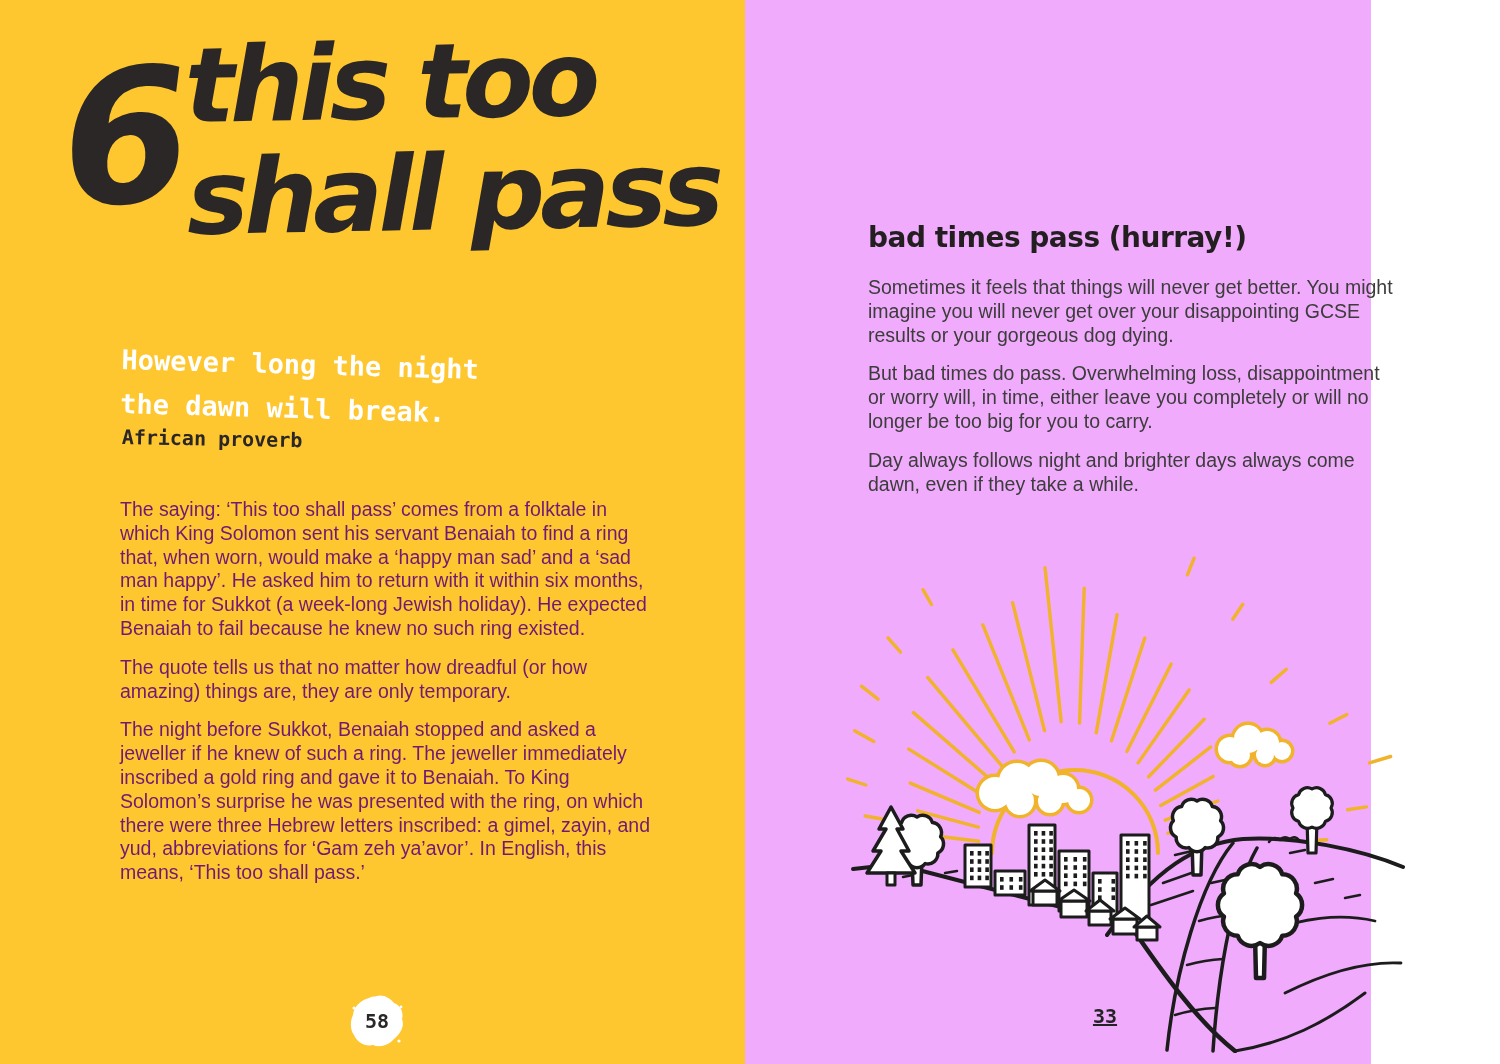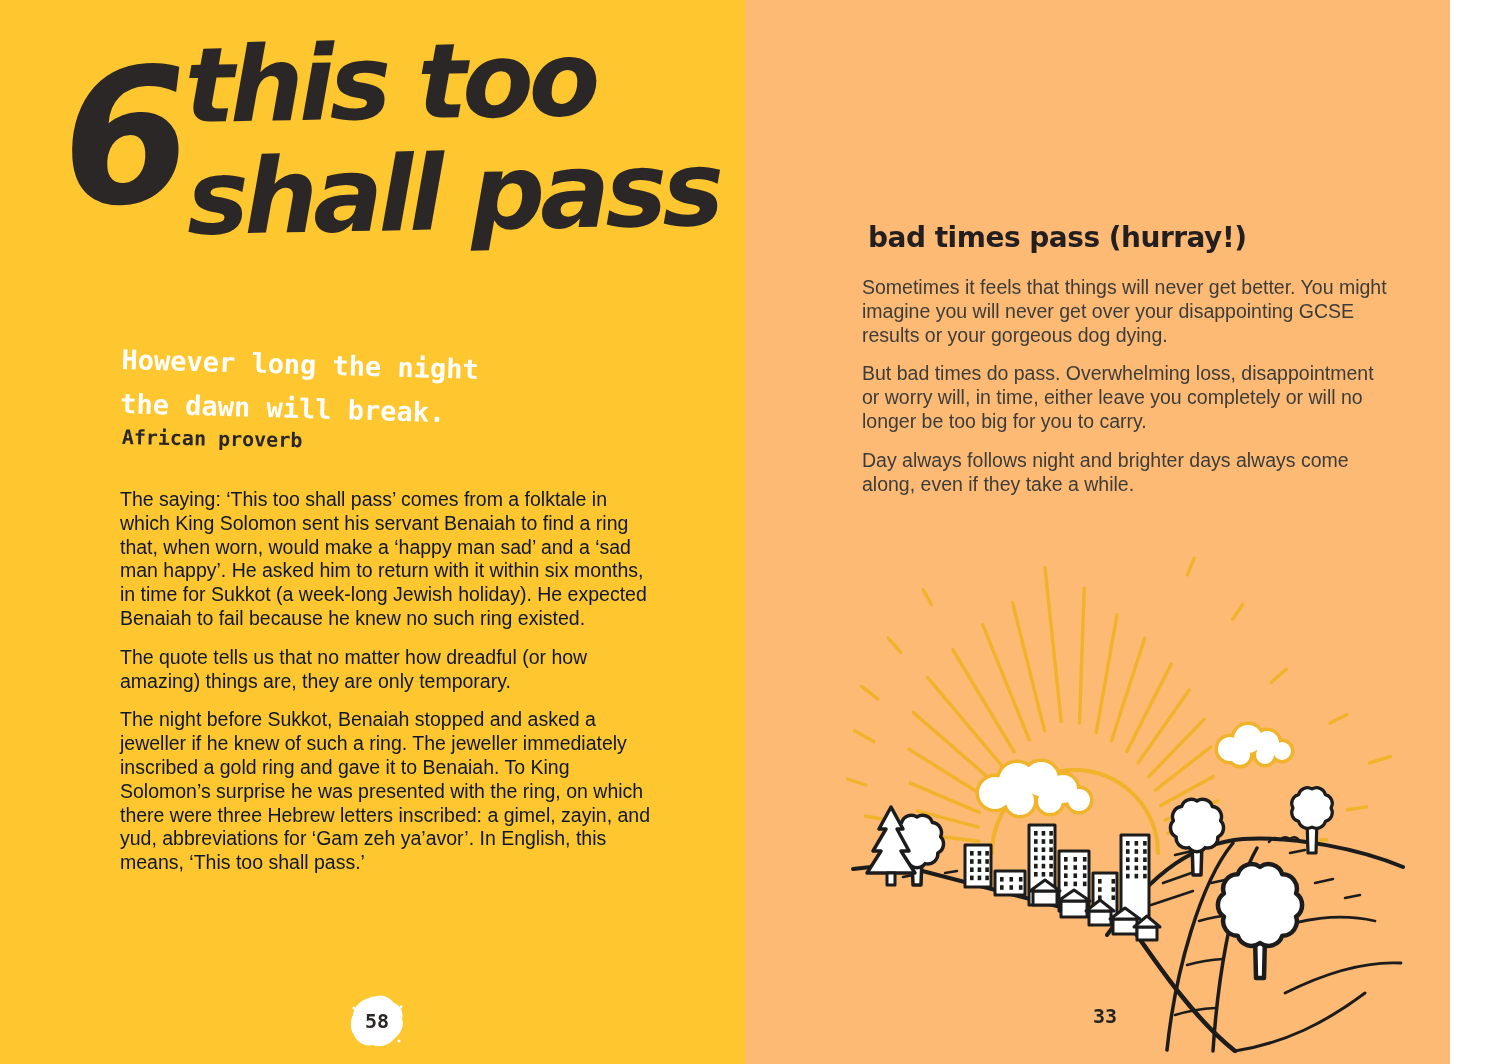--- a/index.html
+++ b/index.html
@@ -1,52 +1,52 @@
 <!DOCTYPE html>
 <html><head>
 <meta charset="utf-8">
 <style>
   html,body{margin:0;padding:0;background:#888;}
   .spread{position:relative;width:1500px;height:1064px;overflow:hidden;background:#fff;
           font-family:"Liberation Sans",sans-serif;}
   .page{position:absolute;top:0;height:1064px;}
   .page.left{left:0;width:745px;background:#FEC62F;}
-  .page.right{left:745px;width:705px;background:#fdba74;}
+  .page.right{left:745px;width:626px;background:#f0abfc;}
 
   
   .chapter-number{position:absolute;left:62px;top:46px;
       font:700 185px/1 "DejaVu Sans",sans-serif;font-style:italic;
       color:#2B2727;transform:rotate(-4deg);}
   .chapter-title{position:absolute;left:184px;top:30px;margin:0;
       font:700 104px/112px "DejaVu Sans",sans-serif;font-style:italic;
       letter-spacing:-5px;color:#2B2727;transform:rotate(-1deg);transform-origin:left top;}
   .chapter-title span{display:block;white-space:nowrap;}
   .proverb{position:absolute;left:122px;top:338px;
       font:600 27px/44px "DejaVu Sans Mono",monospace;color:#ffffff;
       transform:rotate(1.6deg);transform-origin:left top;white-space:nowrap;}
   .attribution{position:absolute;left:122px;top:424px;
       font:700 20px/26px "DejaVu Sans Mono",monospace;color:#2B2727;
       transform:rotate(1deg);transform-origin:left top;}
   .body-copy{position:absolute;font-size:19.5px;line-height:23.8px;}
   .body-copy p{margin:0 0 15px 0;}
-  .left .body-copy{left:120px;top:488px;width:540px;color:#0f172a;}
-  .right .body-copy{left:117px;top:276px;width:532px;color:#3C3C3B;}
+  .left .body-copy{left:120px;top:498px;width:540px;color:#701a75;}
+  .right .body-copy{left:123px;top:276px;width:532px;color:#3C3C3B;}
 
   .pageno-blob{position:absolute;left:350px;top:994px;width:54px;height:54px;}
   .pageno-blob svg{position:absolute;left:0;top:0;}
   .pageno-blob .num{position:absolute;left:0;top:0;width:54px;height:54px;
       display:flex;align-items:center;justify-content:center;
       font:600 20px "DejaVu Sans Mono",monospace;color:#2B2727;}
 
   
   .section-heading{position:absolute;left:123px;top:220px;margin:0;
       font:800 28px/36px "DejaVu Sans",sans-serif;color:#231F20;letter-spacing:-0.5px;}
   .illustration{position:absolute;left:100px;top:553px;width:560px;height:500px;}
   .pageno-plain{position:absolute;left:340px;top:1004px;width:40px;text-align:center;
-      font:600 20px "DejaVu Sans Mono",monospace;color:#232323;}
+      font:600 20px "DejaVu Sans Mono",monospace;color:#232323;text-decoration:underline;}
 </style>
 </head>
 <body>
 
 <div class="spread">
 
   <section class="page left">
     <div class="chapter-number">6</div>
     <h1 class="chapter-title">
       <span>this too</span>
@@ -76,21 +76,21 @@
       <span class="num">58</span>
     </div>
   </section>
 
   <section class="page right">
     <h2 class="section-heading">bad times pass (hurray!)</h2>
 
     <div class="body-copy">
       <p>Sometimes it feels that things will never get better. You might imagine you will never get over your disappointing GCSE results or your gorgeous dog dying.</p>
       <p>But bad times do pass. Overwhelming loss, disappointment or worry will, in time, either leave you completely or will no longer be too big for you to carry.</p>
-      <p>Day always follows night and brighter days always come along, even if they take a while.</p>
+      <p>Day always follows night and brighter days always come dawn, even if they take a while.</p>
     </div>
 
     <div class="illustration">
       <svg id="scene" width="560" height="500" viewBox="0 0 560 500" fill="none" stroke-linecap="round" stroke-linejoin="round">
         <g id="rays" stroke="#F0B32A" stroke-width="3.4">
             <line x1="216.2" y1="168.7" x2="200.0" y2="14.6"></line>
             <line x1="234.5" y1="170.1" x2="239.2" y2="35.2"></line>
             <line x1="199.5" y1="177.7" x2="167.6" y2="49.7"></line>
             <line x1="184.3" y1="186.9" x2="137.8" y2="71.9"></line>
             <line x1="251.2" y1="179.9" x2="272.0" y2="61.7"></line>

